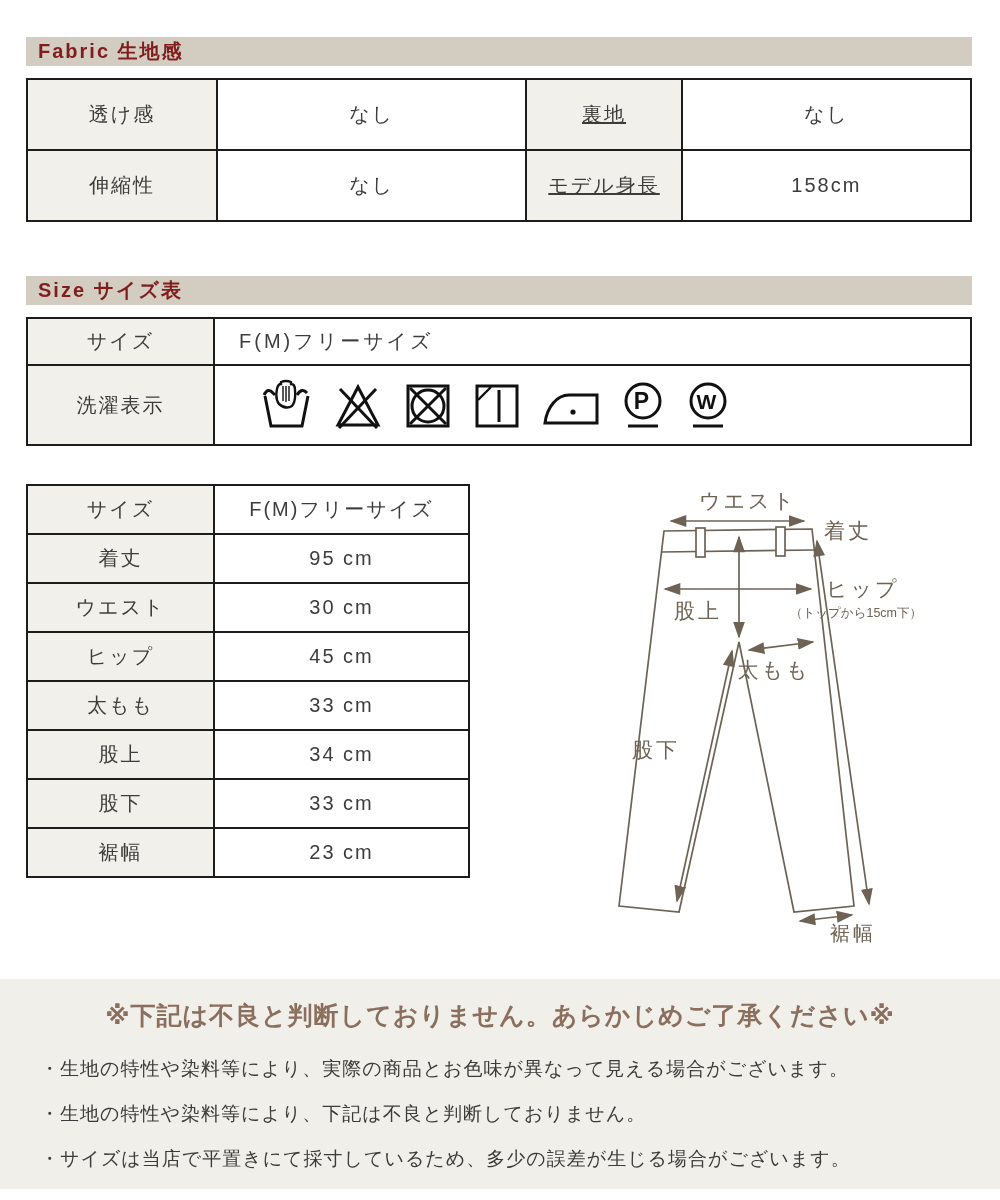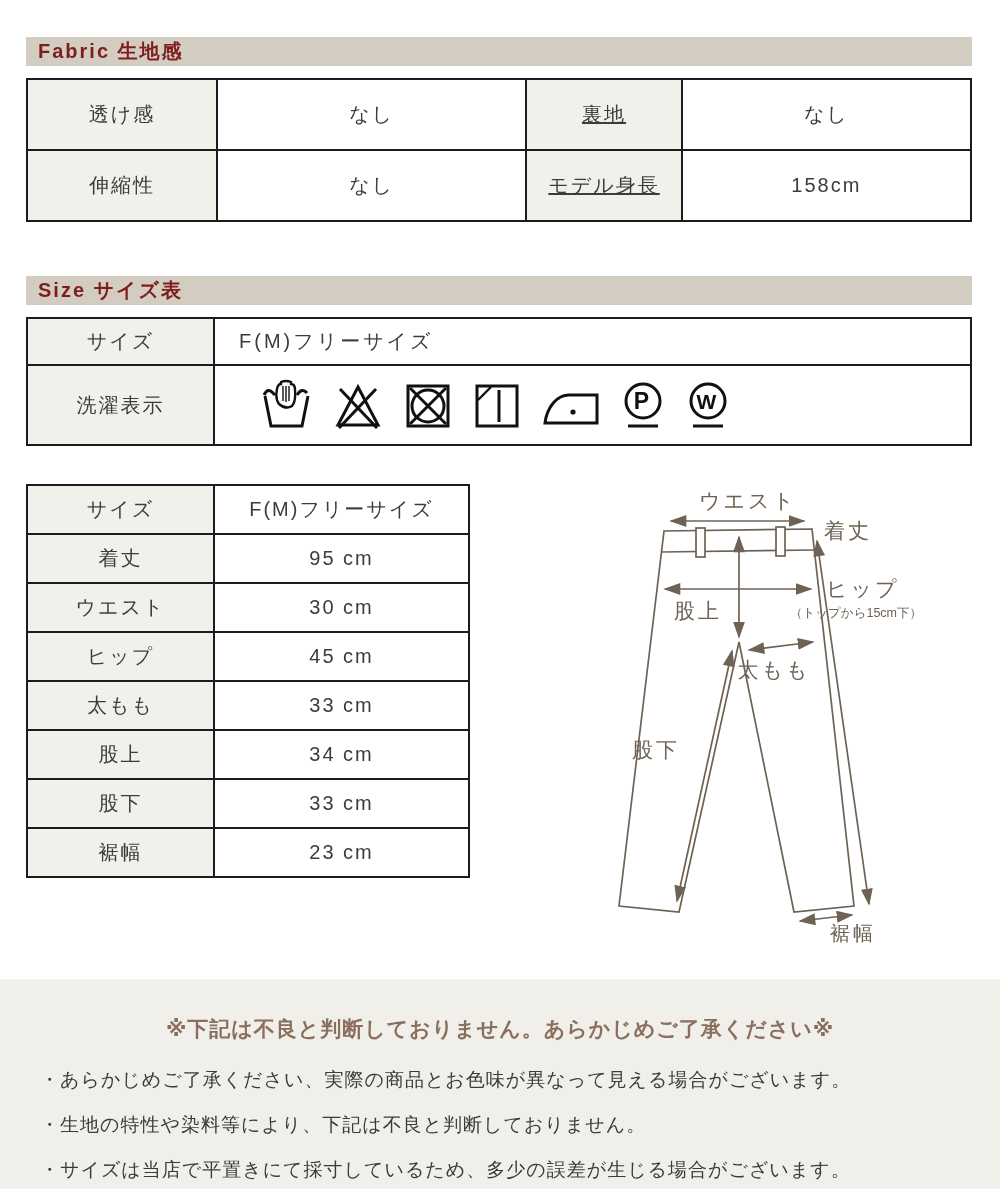--- a/index.html
+++ b/index.html
@@ -38,21 +38,21 @@
   .pants-svg { position:absolute; left:560px; top:0; }
 
   .fabric-table td.lbl { width:187px; }
   .fabric-table td.val { width:305px; }
   .fabric-table td.lbl2 { width:153px;text-decoration:underline; }
   .fabric-table td.val2 { width:285px; }
   .size-table td.lbl { width:187px; }
 
   
   .notes { margin-top:16px; width:1000px; height:210px; background:#f1efe9; }
-  .notes-heading { text-align:center; padding-top:36px; font-size:21px; font-weight:bold;
+  .notes-heading { text-align:center; padding-top:20px; font-size:25px; font-weight:bold;
     color:#8a6e5e; letter-spacing:1px; }
   .notes-list { padding:14px 0 0 40px; list-style:none; }
   .notes-list li { font-size:19px; line-height:45px; color:#3b3b3b; letter-spacing:1px; }
 
   svg text { font-family:"Liberation Sans","DejaVu Sans",sans-serif; }
 </style>
 </head>
 <body>
 
 <div class="content">
@@ -213,17 +213,17 @@
         <text x="70" y="273" text-anchor="middle">股下</text>
         <text x="267" y="456" text-anchor="middle" font-size="20">裾幅</text>
       </g>
     </svg>
   </div>
 </div>
 
 <div class="notes">
   <div class="notes-heading">※下記は不良と判断しておりません。あらかじめご了承ください※</div>
   <ul class="notes-list">
-    <li>・あらかじめご了承ください、実際の商品とお色味が異なって見える場合がございます。</li>
+    <li>・生地の特性や染料等により、実際の商品とお色味が異なって見える場合がございます。</li>
     <li>・生地の特性や染料等により、下記は不良と判断しておりません。</li>
     <li>・サイズは当店で平置きにて採寸しているため、多少の誤差が生じる場合がございます。</li>
   </ul>
 </div>
 
 </body></html>

